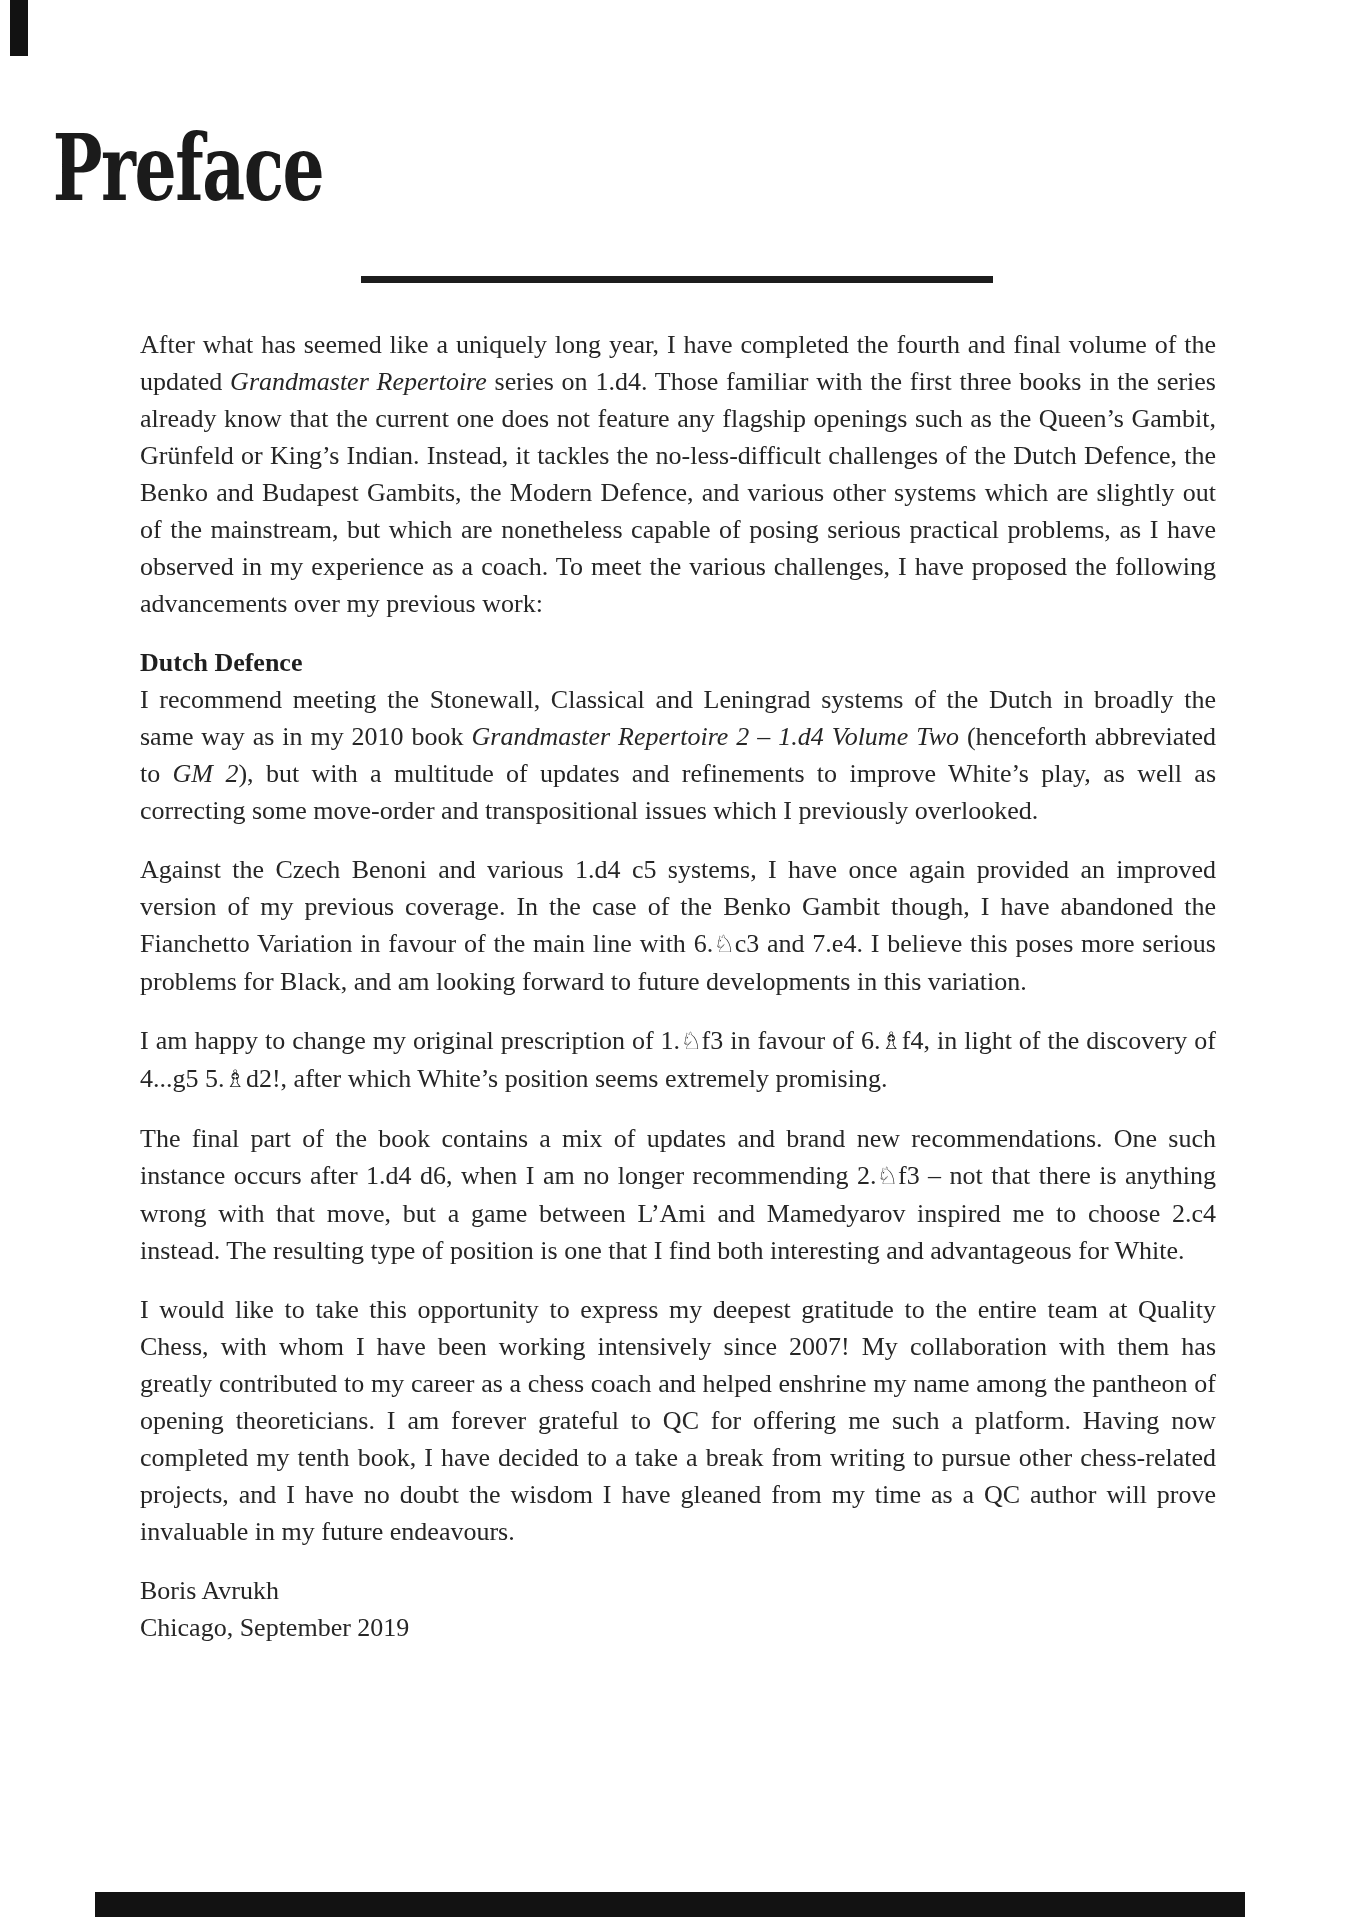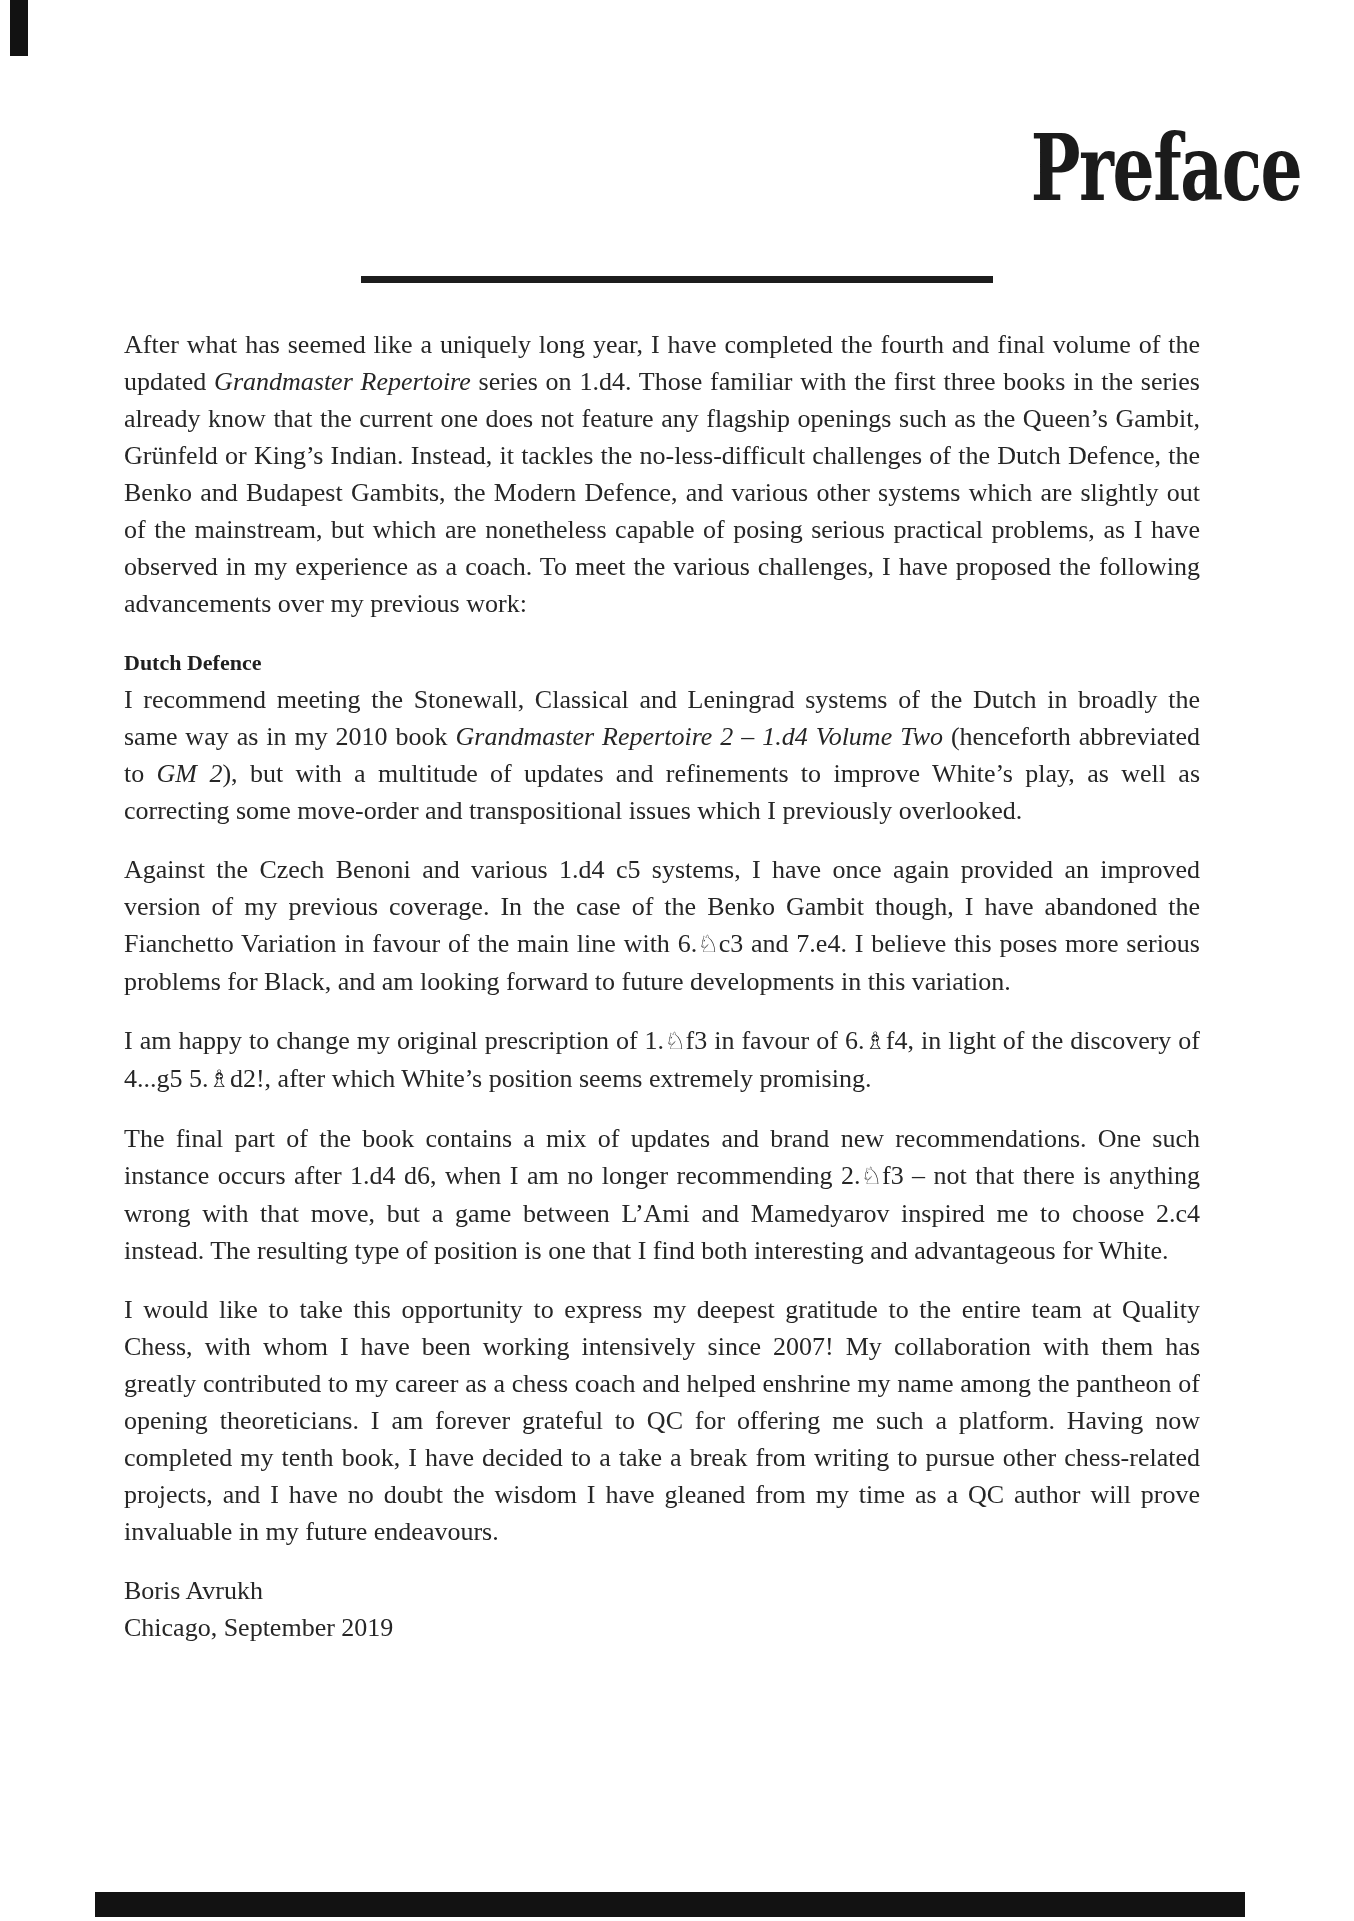--- a/index.html
+++ b/index.html
@@ -32,21 +32,21 @@
     width: 1150px;
     height: 25px;
     background: #121212;
   }
   
   .title-wrap {
     position: absolute;
     left: 0;
     right: 0;
     top: 118px;
-    text-align: right;
+    text-align: left;
   }
   .title-wrap h1 {
     margin: 0;
     display: inline-block;
     font-family: "DejaVu Serif", serif;
     font-weight: 700;
     font-size: 92px;
     line-height: 100px;
     color: #1b1b1b;
     letter-spacing: -2px;
@@ -58,34 +58,34 @@
     position: absolute;
     left: 361px;
     top: 276px;
     width: 632px;
     height: 7px;
     background: #1d1d1d;
   }
   
   .content {
     position: absolute;
-    left: 124px;
+    left: 140px;
     top: 326px;
     width: 1076px;
     font-size: 26px;
     line-height: 37px;
     text-align: justify;
     color: #262626;
   }
   .content p.para {
     margin: 0 0 22px 0;
   }
   .content h2.subhead {
     margin: 0;
-    font-size: 22px;
+    font-size: 26px;
     line-height: 37px;
     font-weight: 700;
     text-align: left;
     color: #1f1f1f;
   }
   .seg-italic { font-style: italic; }
   .seg-figurine {
     font-family: "DejaVu Sans", sans-serif;
     font-size: 0.92em;
     font-style: normal;

